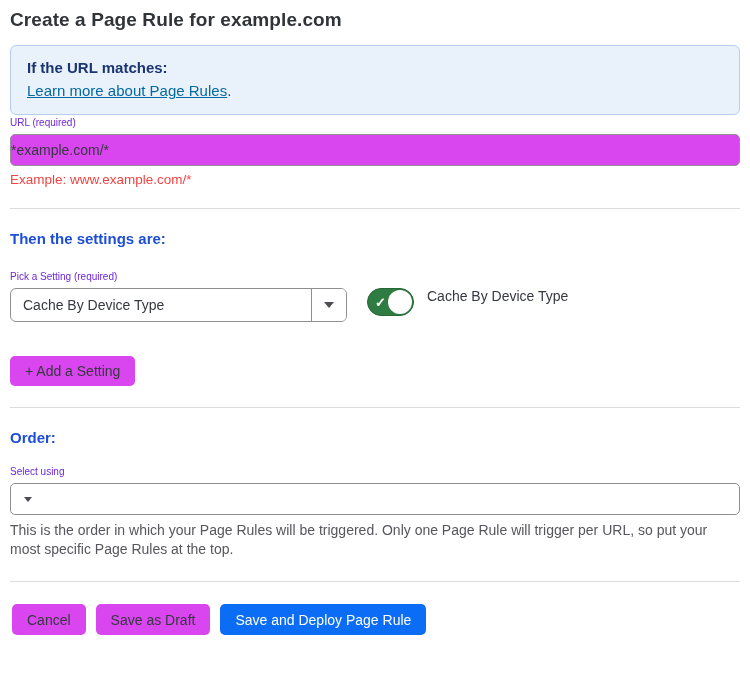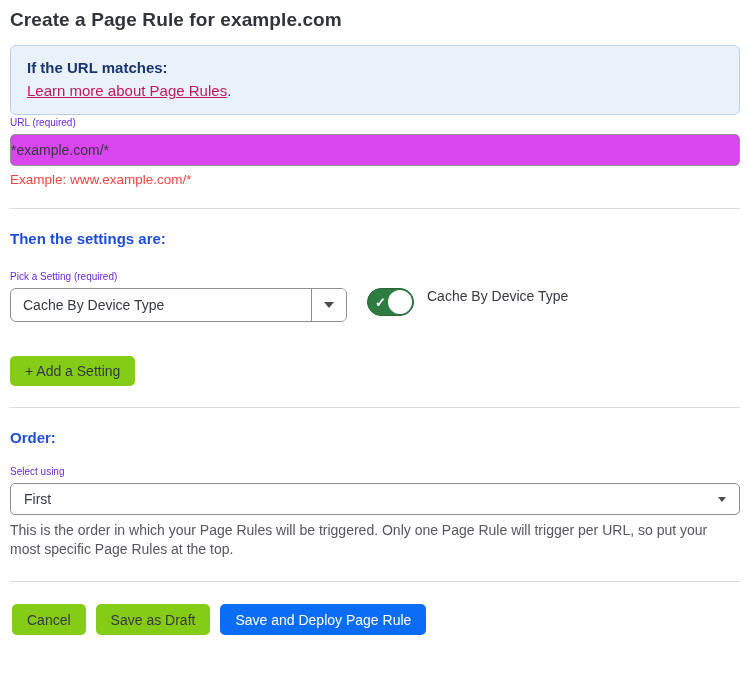--- a/index.html
+++ b/index.html
@@ -31,21 +31,21 @@
     line-height: 22px;
     color: #28406e;
   }
   .info-box .info-heading {
     font-weight: bold;
     color: #1a3570;
     margin: 0 0 1px 0;
   }
   .info-box .info-body { margin: 0; }
   .info-box a.info-link {
-    color: #be185d;
+    color: #0369a1;
     text-decoration: underline;
     cursor: pointer;
   }
 
   .field-label {
     font-size: 10px;
     color: #6d28d9;
     margin: 2px 0 6px 0;
     display: block;
   }
@@ -162,21 +162,21 @@
   .btn {
     font-family: "Liberation Sans", sans-serif;
     font-size: 14px;
     border: none;
     border-radius: 5px;
     padding: 0 15px;
     height: 31px;
     cursor: pointer;
   }
   .btn-gray {
-    background: #84cc16;
+    background: #d946ef;
     color: #36393f;
   }
   .btn-add { margin-top: 34px; height: 30px; }
   .btn-primary {
     background: #0b6cf5;
     color: #ffffff;
   }
 
   
   .full-select {
@@ -253,21 +253,20 @@
 </div>
 
 <button class="btn btn-gray btn-add">+ Add a Setting</button>
 
 <hr class="divider">
 
 <h2 class="section-heading order">Order:</h2>
 
 <label class="field-label">Select using</label>
 <div class="full-select">
-  <span class="select-value">First</span>
   <span class="arrow-down"></span>
 </div>
 <p class="order-helper">This is the order in which your Page Rules will be triggered. Only one Page Rule will trigger per URL, so put your most specific Page Rules at the top.</p>
 
 <hr class="divider footer-divider">
 
 <div class="footer-actions">
   <button class="btn btn-gray">Cancel</button>
   <button class="btn btn-gray">Save as Draft</button>
   <button class="btn btn-primary">Save and Deploy Page Rule</button>

